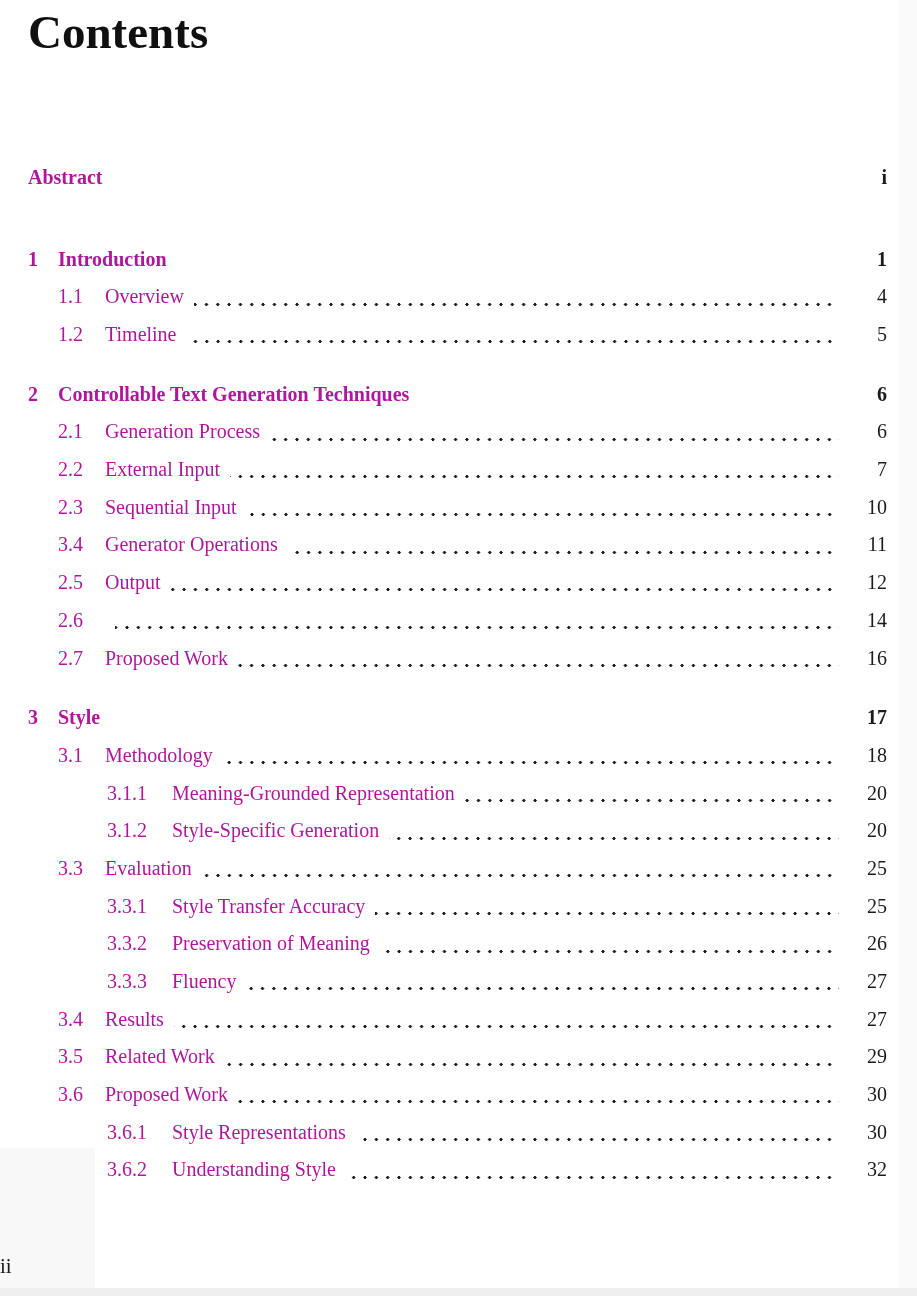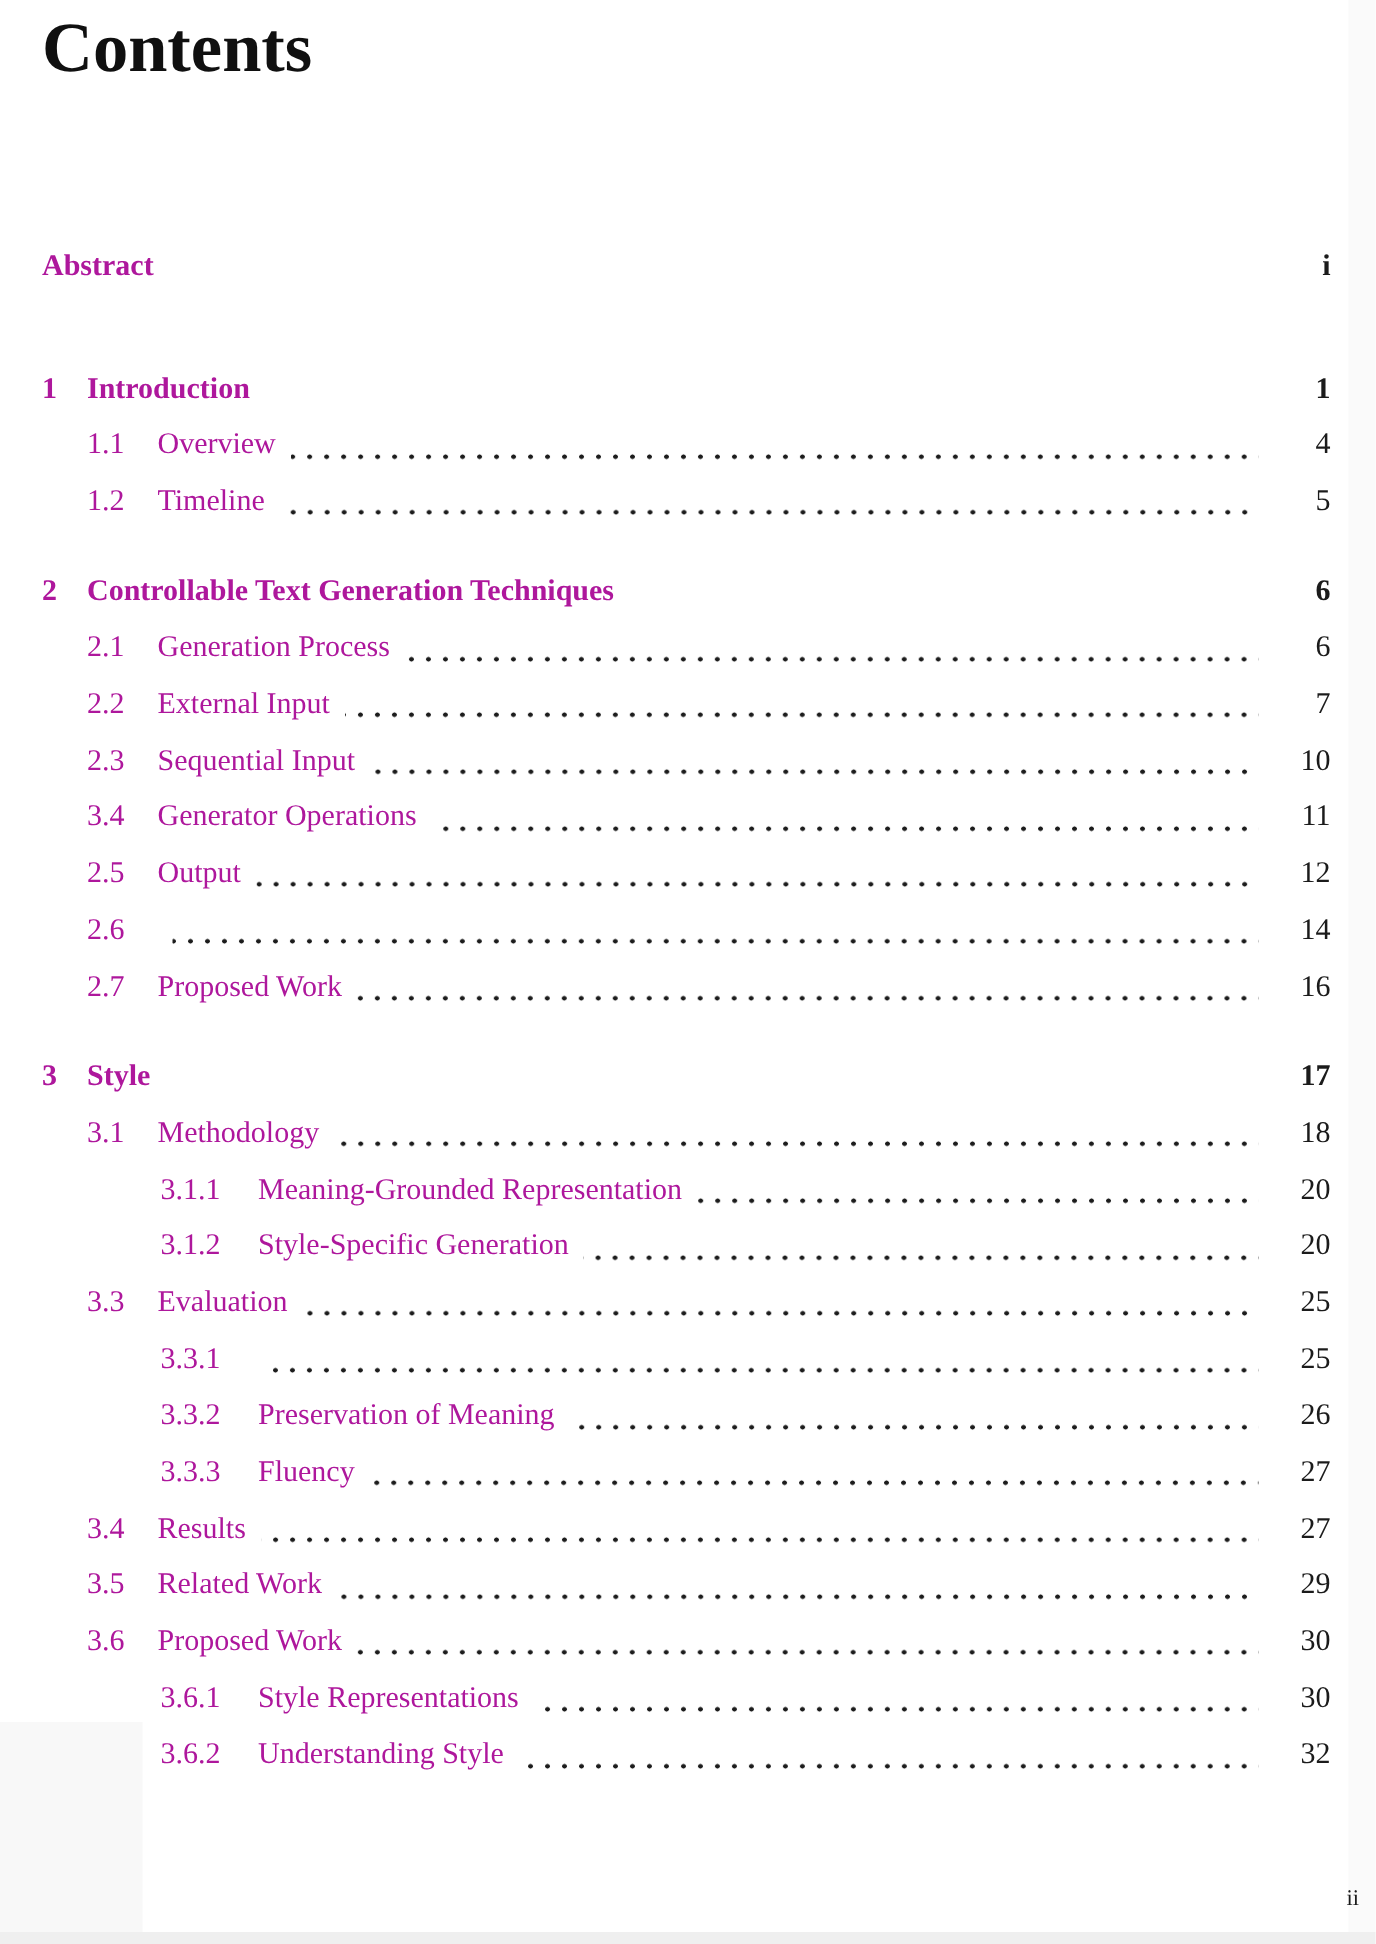--- a/index.html
+++ b/index.html
@@ -65,22 +65,22 @@
   .row.chapter{font-weight:bold;}
   .row.chapter .leader{background-image:none;}
   .row.level1 .num{margin-left:30px;width:47px;}
   .row.level2 .num{margin-left:79px;width:65px;}
   .row.level0 .num{width:30px;}
   .group{margin-top:22px;}
   .abstract-block{margin-bottom:44px;}
   .footer{
     position:absolute;
     left:0;top:1252px;width:906px;
-    text-align:right;
-    font-size:15px;
+    text-align:left;
+    font-size:21px;
     line-height:28px;
     color:var(--ink);
   }
 </style>
 </head>
 <body>
 
 <div class="page">
   <div class="shade right"></div>
   <div class="shade left-bottom"></div>
@@ -191,20 +191,21 @@
           <span class="page-num">20</span>
         </div>
         <div class="row level1">
           <span class="num">3.3</span>
           <span class="label">Evaluation</span>
           <div class="leader"></div>
           <span class="page-num">25</span>
         </div>
         <div class="row level2">
           <span class="num">3.3.1</span>
+          <span class="label">Style Transfer Accuracy</span>
           <div class="leader"></div>
           <span class="page-num">25</span>
         </div>
         <div class="row level2">
           <span class="num">3.3.2</span>
           <span class="label">Preservation of Meaning</span>
           <div class="leader"></div>
           <span class="page-num">26</span>
         </div>
         <div class="row level2">

